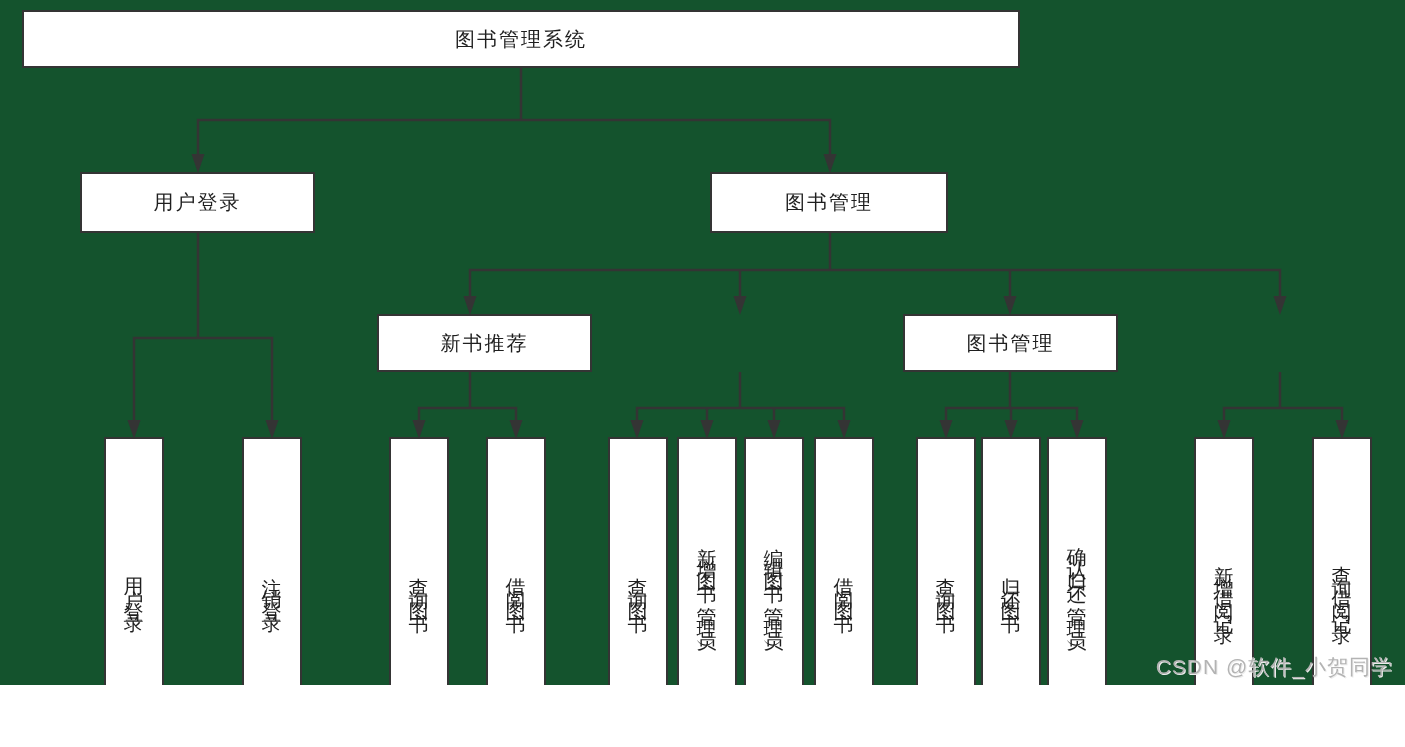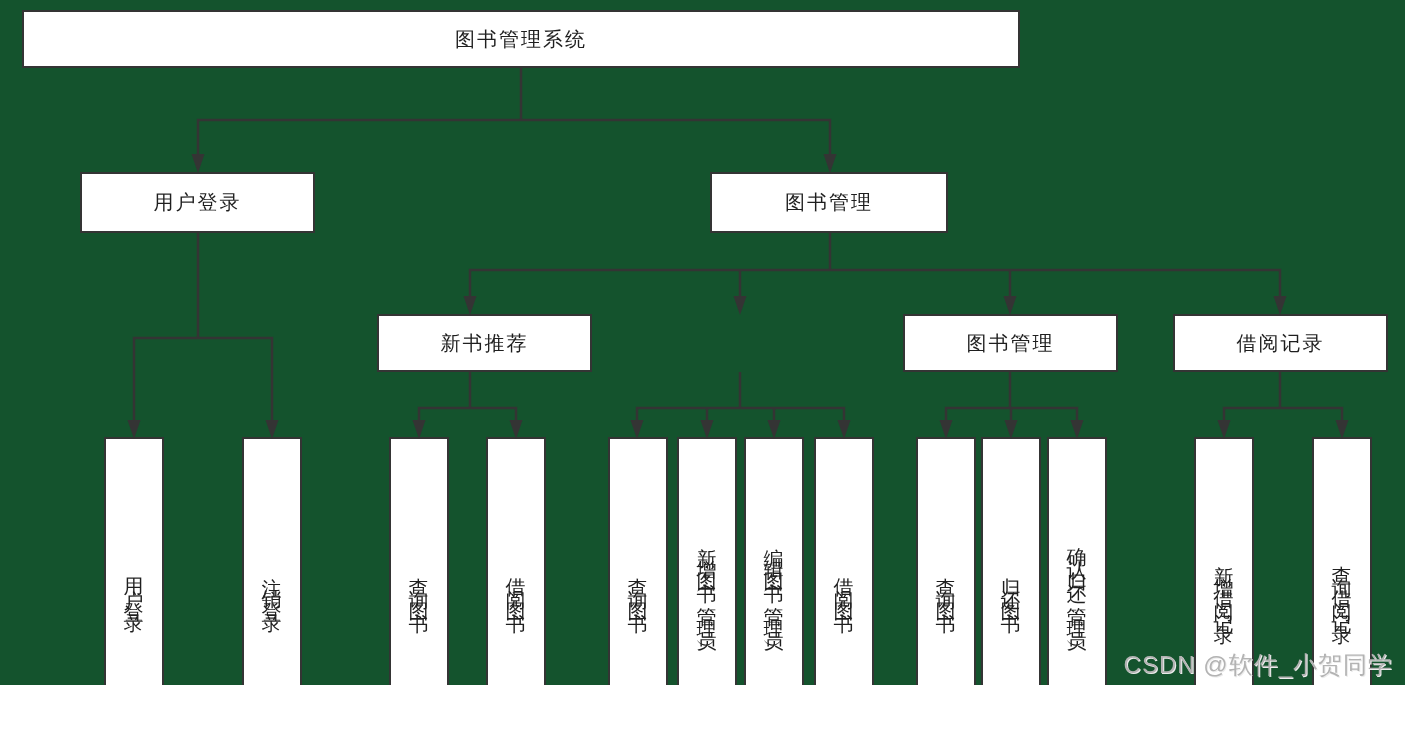--- a/index.html
+++ b/index.html
@@ -43,21 +43,21 @@
     text-orientation: mixed;
     font-size: 20px;
     letter-spacing: 12px;
     line-height: 1;
     white-space: nowrap;
   }
   #watermark {
     position: absolute;
     right: 12px;
     bottom: 4px;
-    font-size: 24px;
+    font-size: 21px;
     color: #b3b3b3;
     letter-spacing: 1px;
     text-shadow: 1px 1px 0 #ececec;
     z-index: 3;
     white-space: nowrap;
   }
 </style>
 </head>
 <body>
 
@@ -118,23 +118,20 @@
   <div class="box h" style="left:710px; top:172px; width:238px; height:61px;">
     <span>图书管理</span>
   </div>
 
   <div class="box h" style="left:377px; top:314px; width:215px; height:58px;">
     <span>新书推荐</span>
   </div>
   <div class="box h" style="left:903px; top:314px; width:215px; height:58px;">
     <span>图书管理</span>
   </div>
-  <div class="box h" style="left:1173px; top:314px; width:215px; height:58px;">
-    <span>借阅记录</span>
-  </div>
 
   <div class="box v" style="left:104px; top:437px; width:60px; height:298px;">
     <span>用户登录</span>
   </div>
   <div class="box v" style="left:242px; top:437px; width:60px; height:298px;">
     <span>注销登录</span>
   </div>
 
   <div class="box v" style="left:389px; top:437px; width:60px; height:298px;">
     <span>查询图书</span>

